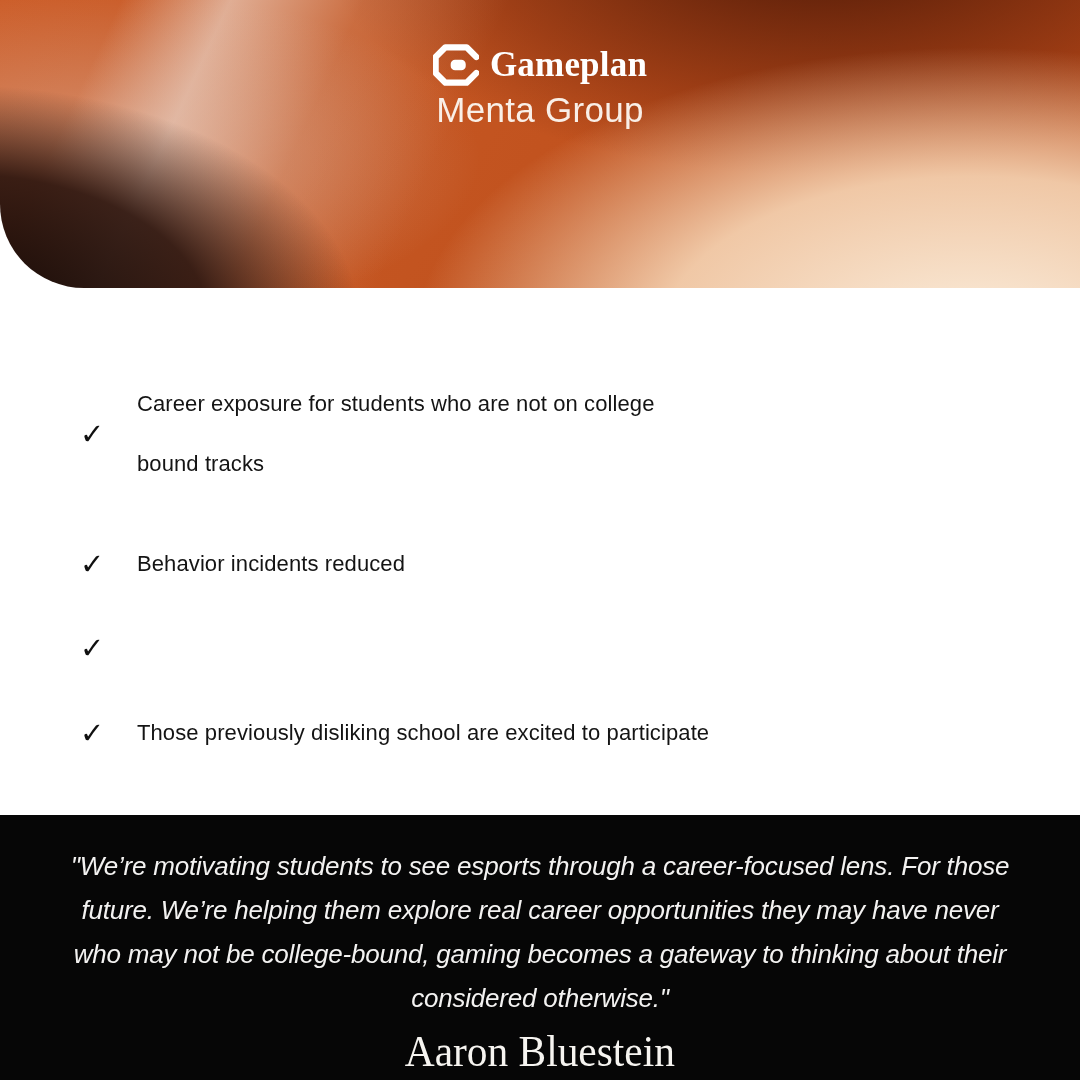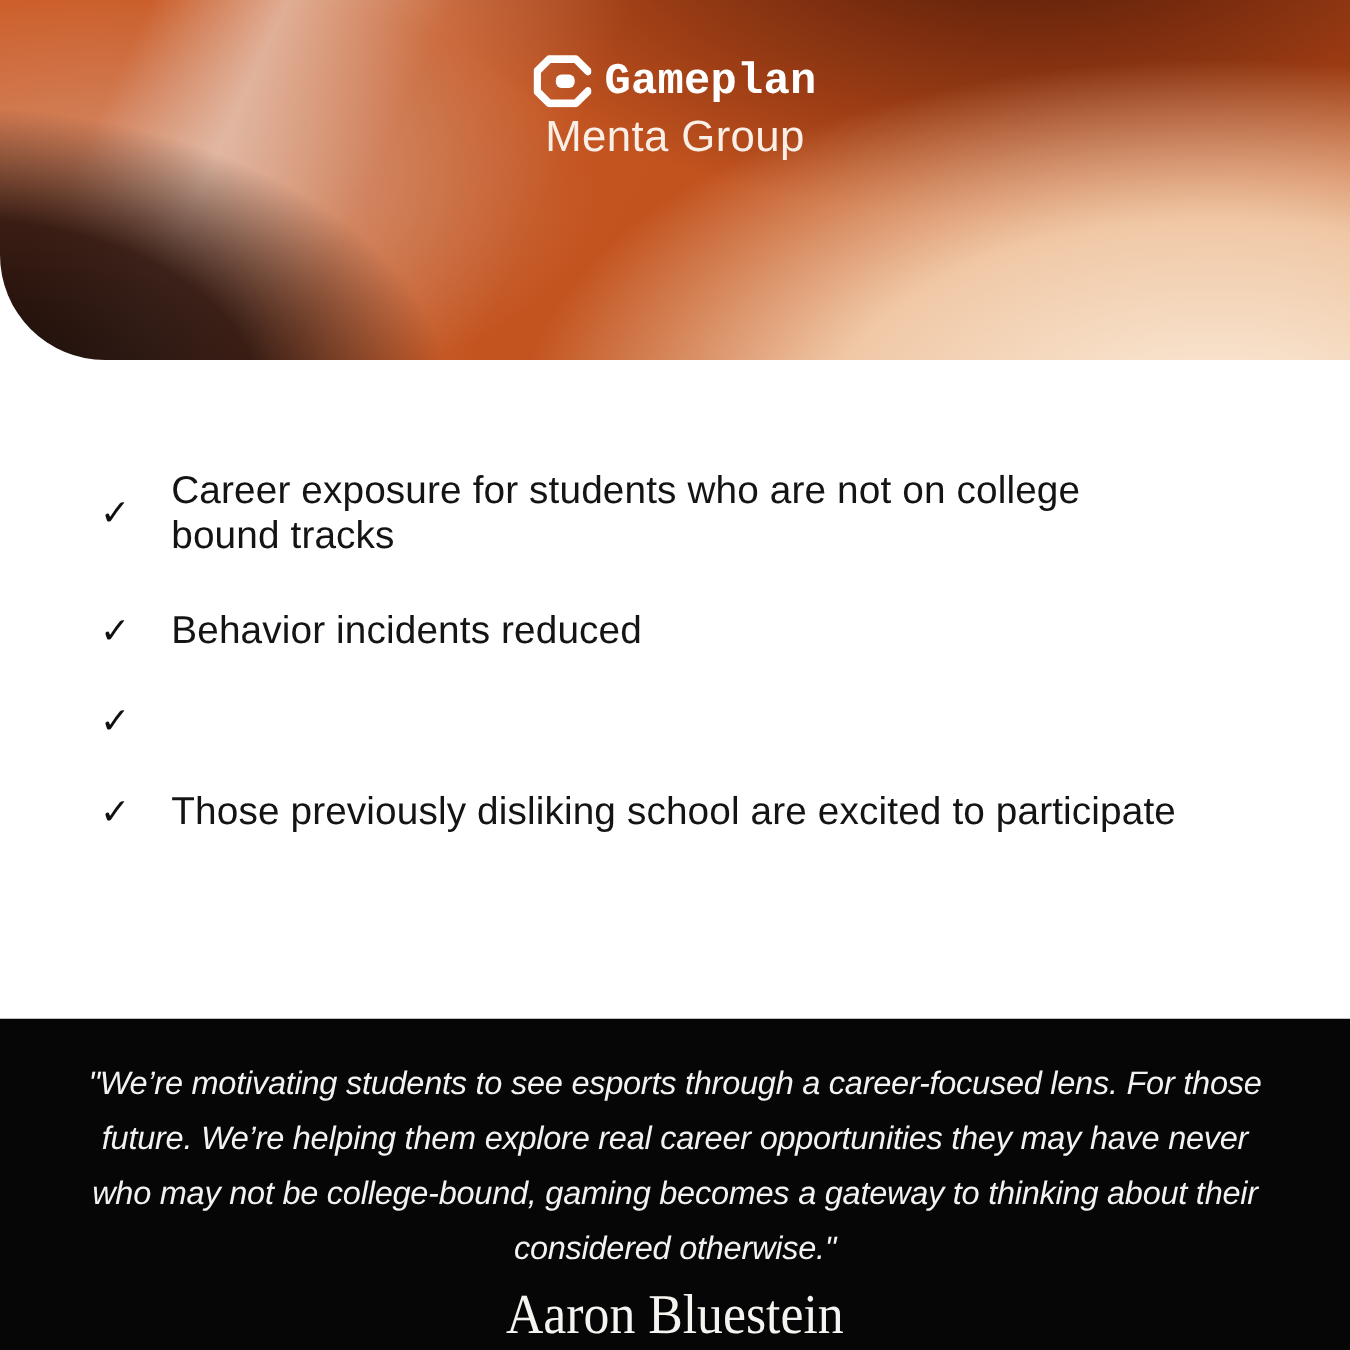--- a/index.html
+++ b/index.html
@@ -35,21 +35,21 @@
   }
   .logo-row {
     padding-top: 44px;
     display: flex;
     align-items: center;
     justify-content: center;
     gap: 11px;
   }
   .logo-icon svg { display: block; }
   .brand {
-    font-family: Liberation Mono, monospace;
+    font-family: Liberation Serif, serif;
     font-weight: 700;
     font-size: 35px;
     letter-spacing: 0.2px;
     color: #ffffff;
   }
   .title {
     margin-top: 12px;
     font-family: "Liberation Serif", serif;
     font-weight: 400;
     font-size: 82px;
@@ -81,22 +81,22 @@
   }
   .check-glyph {
     font-family: "DejaVu Sans", sans-serif;
     font-size: 29px;
     line-height: 1;
     width: 30px;
     flex: none;
     color: #101010;
   }
   .check-text {
-    font-size: 31px;
-    line-height: 36px;
+    font-size: 22px;
+    line-height: 60px;
     letter-spacing: 0.1px;
     white-space: pre-line;
     max-width: 910px;
   }
 
   
   .quote-footer {
     flex: none;
     height: 265px;
     background: #060606;

